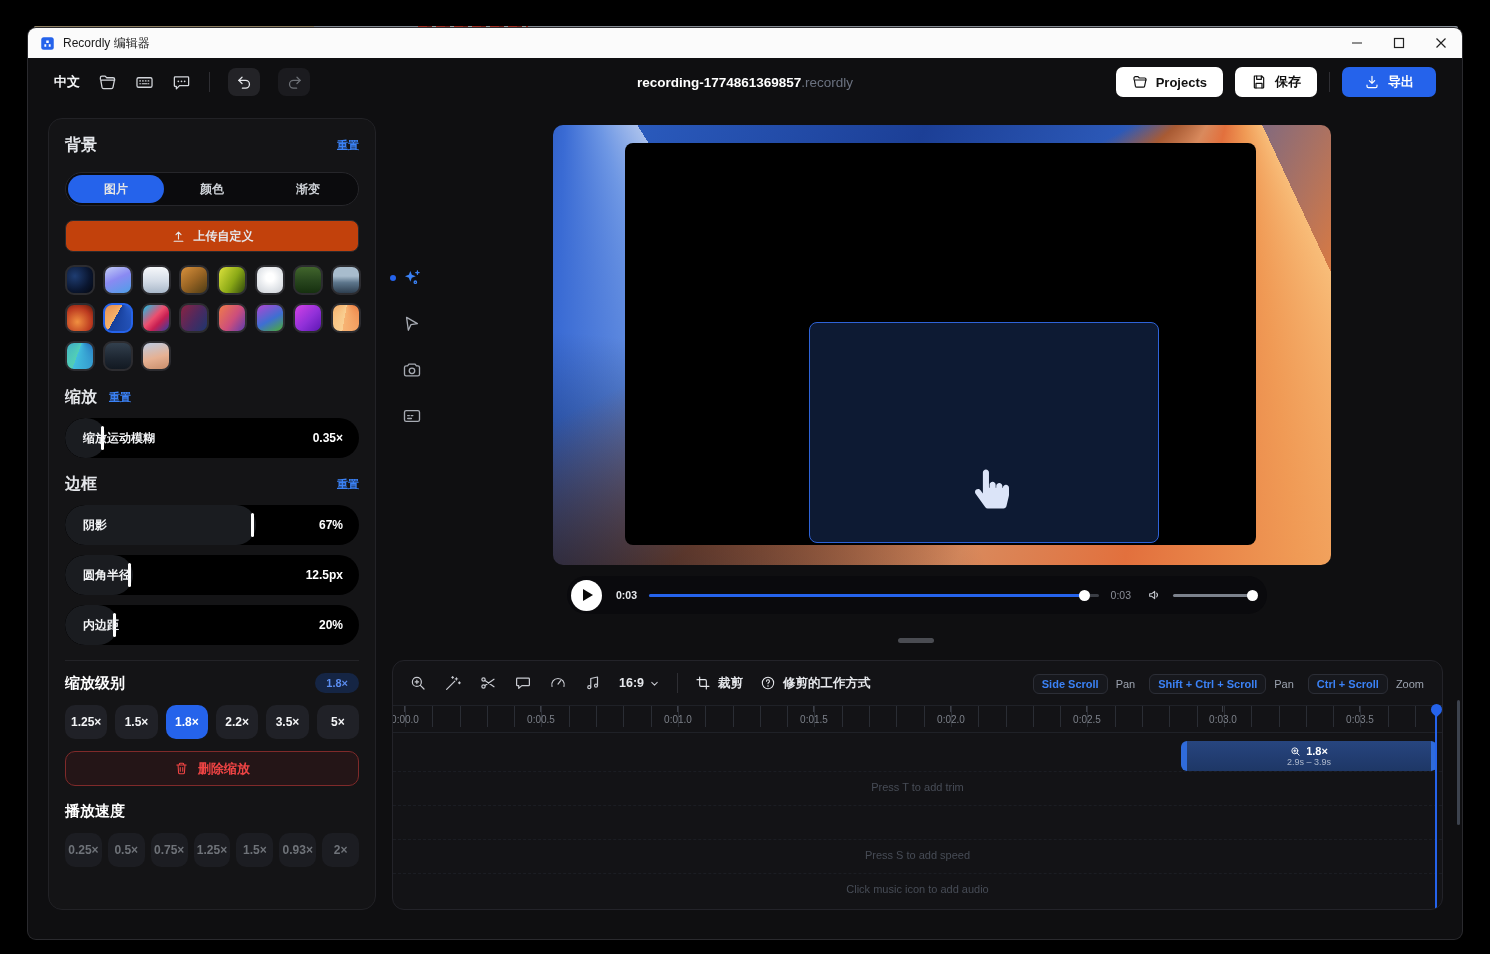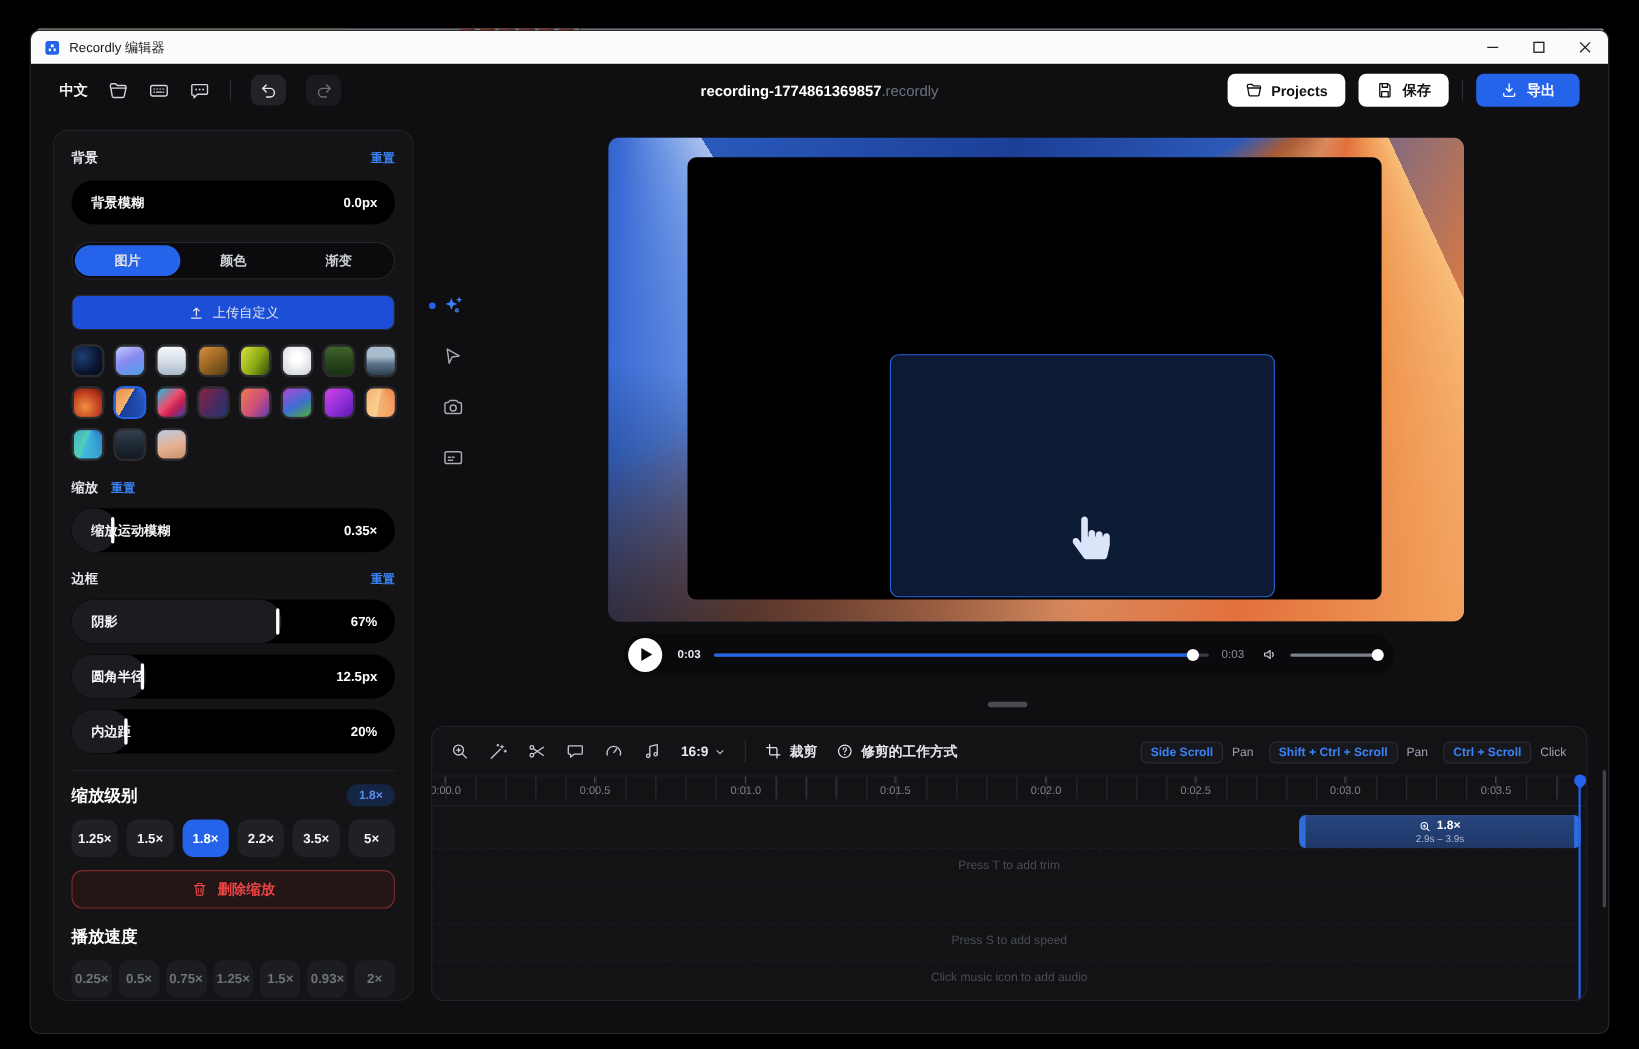--- a/index.html
+++ b/index.html
@@ -40,32 +40,32 @@
   .wbtn2 { height:30px; border-radius:7px; background:#fff; color:#111; font-size:13px; font-weight:bold;
     display:flex; align-items:center; gap:8px; padding:0 16px; }
   .bluebtn { height:30px; border-radius:7px; background:#2563eb; color:#fff; font-size:13px; font-weight:bold;
     display:flex; align-items:center; gap:8px; padding:0 22px; }
 
   
   .sidebar { position:absolute; left:20px; top:90px; width:328px; height:792px; background:#141416;
     border:1px solid #222226; border-radius:14px; padding:16px; overflow:hidden; }
   .sec-head { display:flex; align-items:center; justify-content:space-between; }
   .sec-head.inline { justify-content:flex-start; gap:12px; }
-  .sec-title { font-size:12px; color:#e5e7eb; font-weight:bold; }
+  .sec-title { font-size:16px; color:#e5e7eb; font-weight:bold; }
   .reset { font-size:11px; color:#3b82f6; font-weight:bold; }
   .slider { position:relative; height:40px; background:#000; border-radius:20px; overflow:hidden; display:flex; align-items:center; }
   .slider .fill { position:absolute; left:0; top:0; height:100%; background:#1a1c20; border-radius:20px; }
   .slider .knob { position:absolute; right:2px; top:8px; width:3px; height:24px; background:#fff; border-radius:2px; }
   .slider .lab { position:relative; margin-left:18px; font-size:12px; color:#f3f4f6; font-weight:bold; }
   .slider .val { position:absolute; right:16px; font-size:12px; color:#fff; font-weight:bold; }
   .tabs { margin-top:16px; height:34px; background:#0b0b0d; border:1px solid #26262a; border-radius:17px; display:flex; padding:2px; }
   .tab { flex:1; display:flex; align-items:center; justify-content:center; font-size:12px; font-weight:bold; color:#cdd1d6; border-radius:15px; }
   .tab.active { background:#2563eb; color:#e5e5e5; }
   .upload { margin-top:14px; height:32px; border:1px solid #2a2a2e; border-radius:8px; display:flex; align-items:center; justify-content:center; gap:8px;
-    color:#e5e7eb; font-size:12px; font-weight:normal; background:#1d4ed8; }
+    color:#e5e7eb; font-size:12px; font-weight:bold; background:#c2410c; }
   .thumbs { margin-top:13px; display:grid; grid-template-columns:repeat(8,30px); gap:8px; }
   .thumb { width:30px; height:30px; border-radius:9px; border:2px solid #2c2c30; }
   .thumb.sel { border-color:#2563eb; }
   .mt16 { margin-top:16px; } .mt12 { margin-top:12px; } .mt10 { margin-top:10px; }
   .sdiv { margin-top:15px; border-top:1px solid #232327; }
   .big-title { font-size:15px; color:#fff; font-weight:bold; }
   .badge { background:#152544; color:#5b8df0; font-size:11px; font-weight:bold; border-radius:11px; padding:4px 11px; }
   .optrow { display:flex; gap:8px; margin-top:12px; }
   .opt { flex:1; height:34px; background:#202127; border-radius:10px; display:flex; align-items:center; justify-content:center;
     color:#f3f4f6; font-size:12px; font-weight:bold; }
@@ -243,25 +243,20 @@
         <span>导出</span>
       </div>
     </div>
   </div>
 
   <div class="sidebar">
 
     <div class="sec-head">
       <span class="sec-title">背景</span>
       <span class="reset">重置</span>
-    </div>
-    <div class="slider mt12">
-      <div class="fill" style="width:0%"></div>
-      <span class="lab">背景模糊</span>
-      <span class="val">0.0px</span>
     </div>
 
     <div class="tabs">
       <div class="tab active">图片</div>
       <div class="tab">颜色</div>
       <div class="tab">渐变</div>
     </div>
 
     <div class="upload">
       <svg width="15" height="15" viewBox="0 0 24 24" fill="none" stroke="#e5e7eb" stroke-width="1.8" stroke-linecap="round" stroke-linejoin="round">
@@ -491,21 +486,21 @@
             <path d="M12 16.4h.01" stroke-width="2.2"></path>
           </svg>
         <span>修剪的工作方式</span>
       </span>
       <span class="tl-right">
         <span class="kpill">Side Scroll</span>
         <span class="kact">Pan</span>
         <span class="kpill">Shift + Ctrl + Scroll</span>
         <span class="kact">Pan</span>
         <span class="kpill">Ctrl + Scroll</span>
-        <span class="kact">Click</span>
+        <span class="kact">Zoom</span>
       </span>
     </div>
 
     <div class="ruler">
       <div class="tickg" style="left:12px">
           <i></i>
           <span>0:00.0</span>
         </div>
       <div class="tickg" style="left:148px">
           <i></i>

